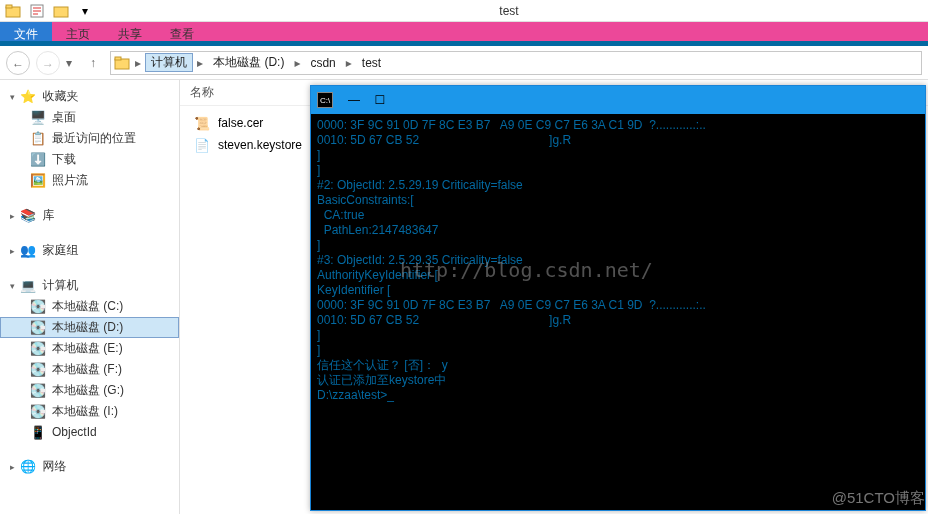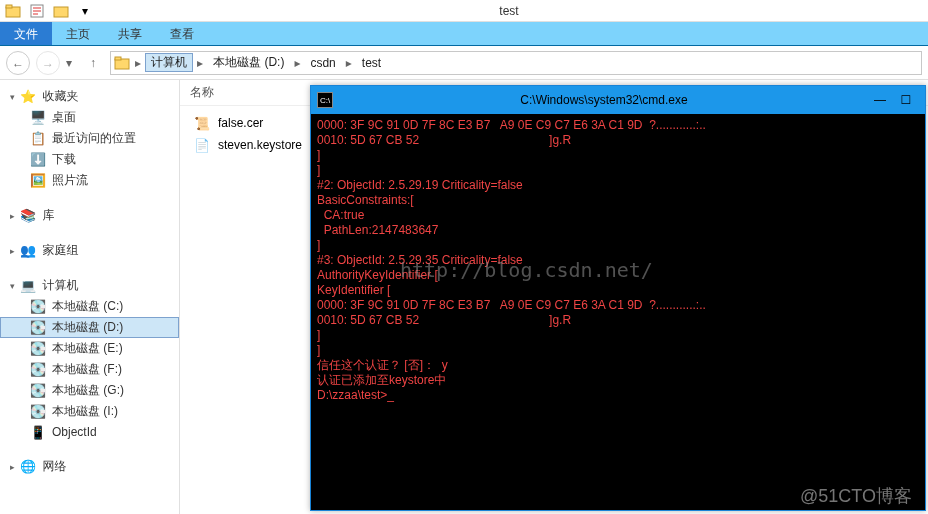--- a/index.html
+++ b/index.html
@@ -3,21 +3,21 @@
 <meta charset="utf-8">
 <style>
 * { margin: 0; padding: 0; box-sizing: border-box; font-family: "Microsoft YaHei", "Segoe UI", sans-serif; }
 body { width: 928px; height: 514px; background: #fff; overflow: hidden; position: relative; font-size: 12px; }
 
 .titlebar { height: 22px; background: #fff; border-bottom: 1px solid #e0e0e0; display: flex; align-items: center; padding: 0 4px; }
 .titlebar .tb-icons { display: flex; gap: 6px; }
 .titlebar .tb-icon { width: 18px; height: 18px; display: inline-flex; align-items: center; justify-content: center; }
 .titlebar .tb-title { flex: 1; text-align: center; color: #333; }
 
-.ribbon-tabs { height: 24px; background: #7dd3fc; display: flex; align-items: stretch; border-bottom: 1px solid #0369a1; }
+.ribbon-tabs { height: 24px; background: #ec4899; display: flex; align-items: stretch; border-bottom: 5px solid #0369a1; }
 .ribbon-tabs .tab { padding: 4px 14px; color: #333; cursor: pointer; }
 .ribbon-tabs .tab.file { background: #2b7cd3; color: #fff; }
 
 .nav-bar { height: 34px; display: flex; align-items: center; padding: 4px 6px; gap: 6px; border-bottom: 1px solid #e0e0e0; }
 .nav-btn { width: 24px; height: 24px; border: 1px solid #ccc; border-radius: 50%; display: flex; align-items: center; justify-content: center; color: #666; background: #fff; }
 .nav-btn.disabled { opacity: .5; }
 .nav-drop { width: 10px; color: #666; }
 .nav-up { width: 22px; height: 22px; display: flex; align-items: center; justify-content: center; color: #666; }
 .addr { flex: 1; height: 24px; border: 1px solid #c8c8c8; display: flex; align-items: center; padding: 0 2px; background: #fff; }
 .addr .folder-icon { width: 18px; height: 18px; display: inline-flex; align-items: center; justify-content: center; }
@@ -39,24 +39,24 @@
 .file-list { padding: 6px 10px; }
 .file-item { display: flex; align-items: center; gap: 8px; padding: 3px 4px; }
 .file-icon { width: 16px; height: 16px; display: inline-flex; align-items: center; justify-content: center; font-size: 13px; }
 
 
 .cmd-window { position: absolute; left: 310px; top: 85px; width: 616px; height: 426px; border: 1px solid #1883d7; background: #000; box-shadow: 0 0 6px rgba(0,0,0,.3); }
 .cmd-title { height: 28px; background: #1c97ea; display: flex; align-items: center; padding: 0 6px; color: #000; font-family: "SimSun", monospace; font-size: 12px; }
 .cmd-title .cmd-icon { width: 16px; height: 16px; background: #000; border: 1px solid #888; margin-right: 8px; display: flex; align-items: center; justify-content: center; color: #fff; font-size: 8px; }
 .cmd-title .cmd-tt { flex: 1; text-align: center; }
 .cmd-title .win-btn { width: 26px; height: 20px; display: flex; align-items: center; justify-content: center; color: #000; cursor: pointer; }
-.cmd-body { padding: 4px 6px; font-family: "SimSun", "Courier New", monospace; font-size: 12px; color: #ef4444; line-height: 15px; white-space: pre; overflow: hidden; }
+.cmd-body { padding: 4px 6px; font-family: "SimSun", "Courier New", monospace; font-size: 12px; color: #0369a1; line-height: 15px; white-space: pre; overflow: hidden; }
 .cmd-body .row { display: block; }
 
-.watermark { position: absolute; right: 16px; bottom: 6px; color: rgba(180,180,180,.65); font-size: 18px; z-index: 50; }
+.watermark { position: absolute; right: 3px; bottom: 6px; color: rgba(180,180,180,.65); font-size: 15px; z-index: 50; }
 .center-wm { position: absolute; left: 400px; top: 258px; color: #888; font-size: 20px; font-family: monospace; z-index: 40; opacity: .6; }
 
 svg { display: block; }
 </style>
 </head>
 <body>
 
 <div class="titlebar">
   <div class="tb-icons">
     <span class="tb-icon">
@@ -205,21 +205,20 @@
           <span class="file-icon">📄</span>
           <span>steven.keystore</span>
         </div>
     </div>
   </div>
 </div>
 
 <div class="cmd-window">
   <div class="cmd-title">
     <div class="cmd-icon">C:\</div>
-    <div class="cmd-tt">C:\Windows\system32\cmd.exe</div>
     <div class="win-btn">—</div>
     <div class="win-btn">☐</div>
   </div>
   <div class="cmd-body" id="cmd-body"><span class="row">0000: 3F 9C 91 0D 7F 8C E3 B7   A9 0E C9 C7 E6 3A C1 9D  ?............:..</span><span class="row">0010: 5D 67 CB 52                                       ]g.R</span><span class="row">]</span><span class="row">]</span><span class="row"></span><span class="row">#2: ObjectId: 2.5.29.19 Criticality=false</span><span class="row">BasicConstraints:[</span><span class="row">  CA:true</span><span class="row">  PathLen:2147483647</span><span class="row">]</span><span class="row"></span><span class="row">#3: ObjectId: 2.5.29.35 Criticality=false</span><span class="row">AuthorityKeyIdentifier [</span><span class="row">KeyIdentifier [</span><span class="row">0000: 3F 9C 91 0D 7F 8C E3 B7   A9 0E C9 C7 E6 3A C1 9D  ?............:..</span><span class="row">0010: 5D 67 CB 52                                       ]g.R</span><span class="row">]</span><span class="row">]</span><span class="row"></span><span class="row"></span><span class="row"></span><span class="row">信任这个认证？ [否]：  y</span><span class="row">认证已添加至keystore中</span><span class="row"></span><span class="row">D:\zzaa\test&gt;_</span></div>
 </div>
 
 <div class="center-wm">http://blog.csdn.net/</div>
 <div class="watermark">@51CTO博客</div>
 
 </body></html>

